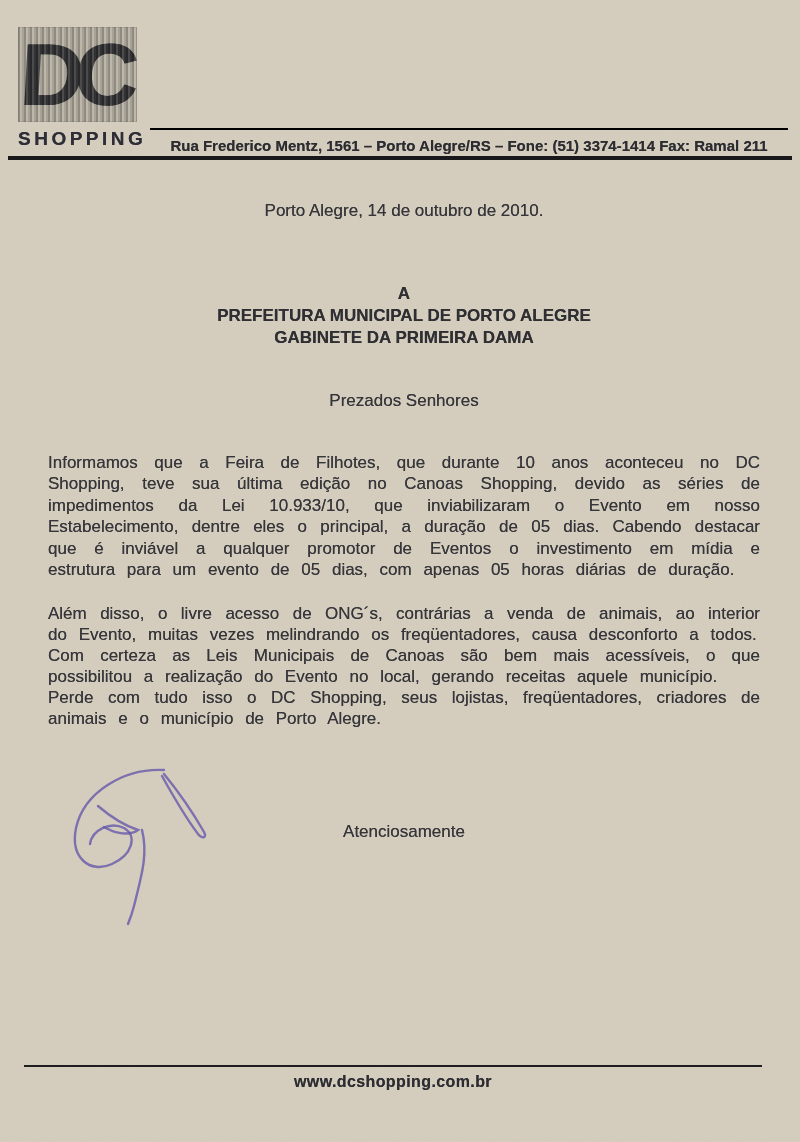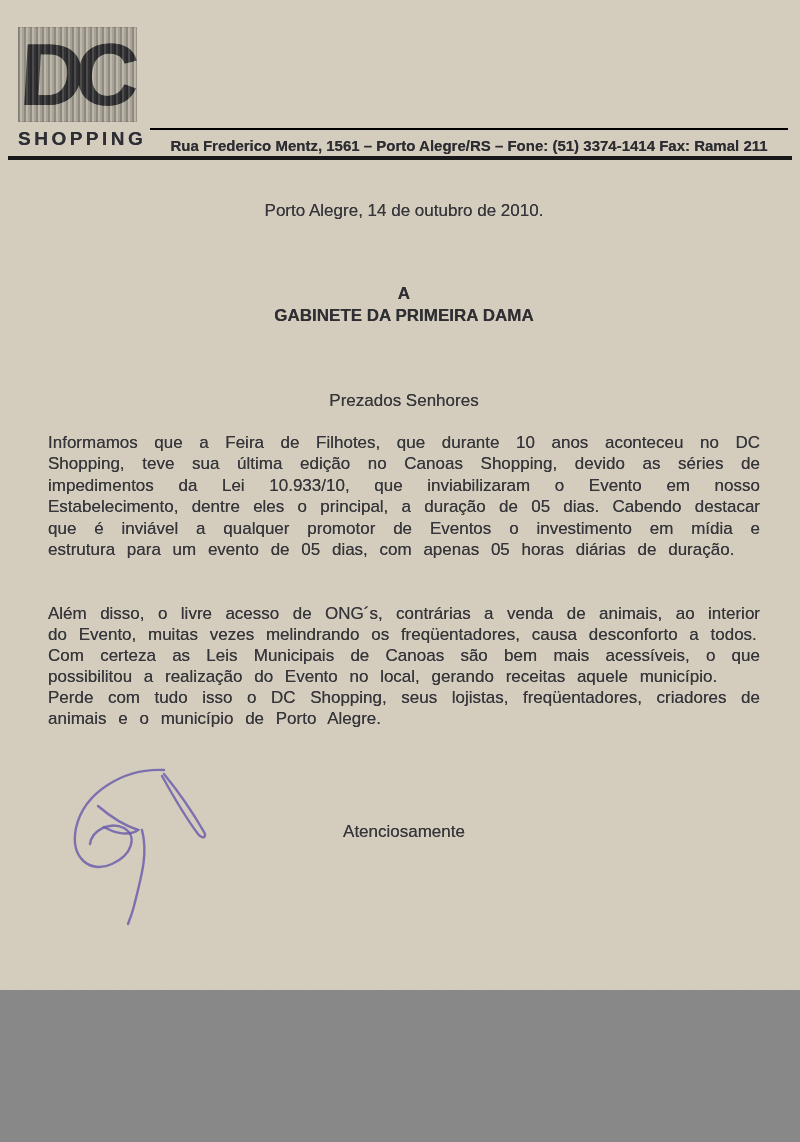--- a/index.html
+++ b/index.html
@@ -1,18 +1,18 @@
 <!DOCTYPE html>
 <html><head>
 <meta charset="utf-8">
 <style>
   html,body{margin:0;padding:0;background:#888;}
   .page{
     position:relative;
-    width:800px;height:990px;
+    width:800px;height:1142px;
     background:#d6cfc0;
     overflow:hidden;
     font-family:"Liberation Sans","DejaVu Sans",sans-serif;
     color:#35353a;
   }
   .texture{position:absolute;inset:0;width:100%;height:100%;pointer-events:none;}
 
   
   .logo{position:absolute;left:18px;top:27px;width:122px;}
   .logo-box{
@@ -54,21 +54,21 @@
   }
 
   
   .blk{position:absolute;left:48px;width:712px;margin:0;
        font-size:17px;line-height:21.4px;
        text-shadow:0 0 .6px rgba(44,44,50,.75);text-align:center;}
   .date{top:200px;}
   .addressee{top:283px;font-weight:700;line-height:22px;color:#2e2e33;}
   .salutation{top:390px;}
   .para{text-align:justify;word-spacing:7px;}
-  .p1{top:432px;}
+  .p1{top:452px;}
   .p2{top:603px;}
   .p3{top:637px;margin-top:8px;}
   .p4{top:687px;}
   .closing{top:777px;margin-top:44px;}
   .signer{top:840px;font-weight:700;line-height:22px;color:#2e2e33;}
 
   .signature{position:absolute;left:46px;top:766px;width:215px;height:165px;
              pointer-events:none;}
   .signature path{fill:none;stroke-width:2.4;stroke-linecap:round;opacity:.82;}
 
@@ -102,20 +102,21 @@
 
   <div class="address-bar">
     <span>Rua Frederico Mentz, 1561 – Porto Alegre/RS – Fone: (51) 3374-1414 Fax: Ramal 211</span>
   </div>
   <div class="rule-thick"></div>
 
   <p class="blk date">Porto Alegre, 14 de outubro de 2010.</p>
 
   <div class="blk addressee">
     <div>A</div>
+    <div>PREFEITURA MUNICIPAL DE PORTO ALEGRE</div>
     <div>GABINETE DA PRIMEIRA DAMA</div>
   </div>
 
   <p class="blk salutation">Prezados Senhores</p>
 
   <p class="blk para p1">Informamos que a Feira de Filhotes, que durante 10 anos aconteceu no DC Shopping, teve sua última edição no Canoas Shopping, devido as séries de impedimentos da Lei 10.933/10, que inviabilizaram o Evento em nosso Estabelecimento, dentre eles o principal, a duração de 05 dias. Cabendo destacar que é inviável a qualquer promotor de Eventos o investimento em mídia e estrutura para um evento de 05 dias, com apenas 05 horas diárias de duração.</p>
   <p class="blk para p2">Além disso, o livre acesso de ONG´s, contrárias a venda de animais, ao interior do Evento, muitas vezes melindrando os freqüentadores, causa desconforto a todos.</p>
   <p class="blk para p3">Com certeza as Leis Municipais de Canoas são bem mais acessíveis, o que possibilitou a realização do Evento no local, gerando receitas aquele município.</p>
   <p class="blk para p4">Perde com tudo isso o DC Shopping, seus lojistas, freqüentadores, criadores de animais e o município de Porto Alegre.</p>
 

